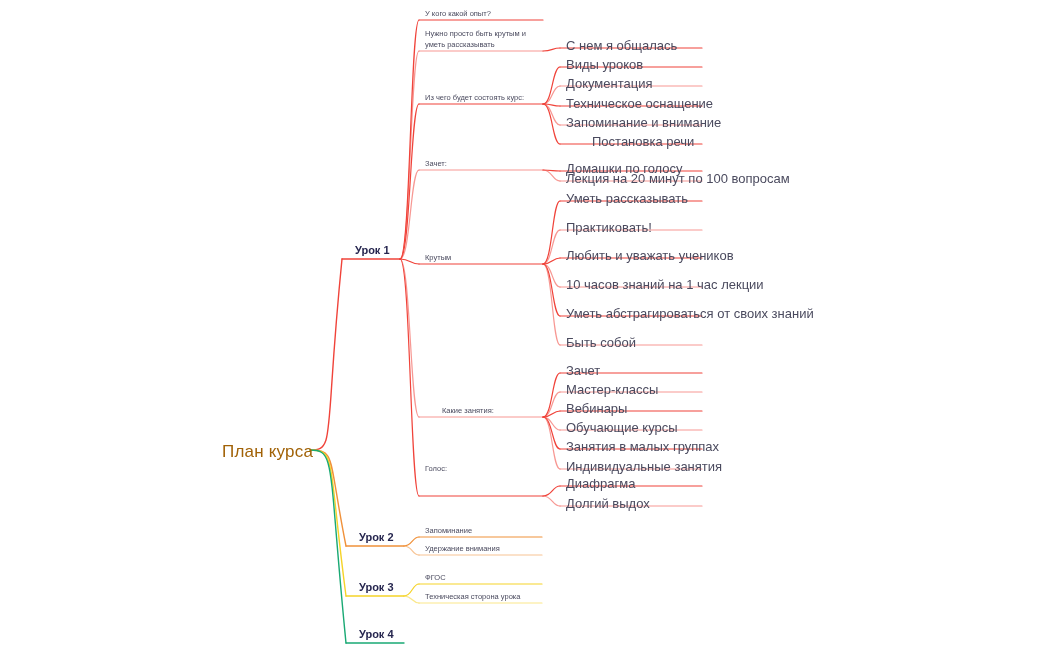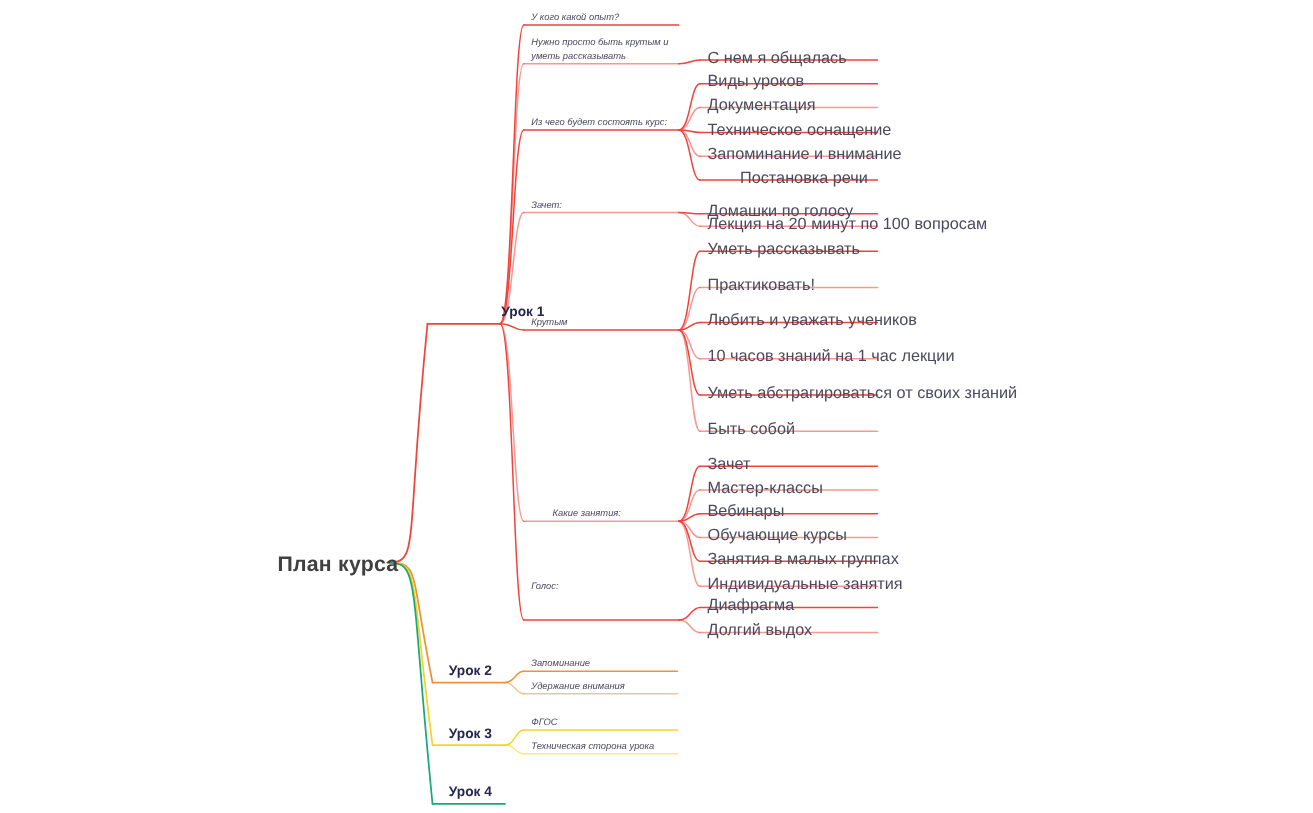--- a/index.html
+++ b/index.html
@@ -1,22 +1,22 @@
 <!DOCTYPE html>
 <html><head>
 <meta charset="utf-8">
 <style>
   html,body{margin:0;padding:0;background:#ffffff;}
   body{width:1050px;height:650px;font-family:"Liberation Sans","DejaVu Sans",sans-serif;overflow:hidden;}
   #stage{position:relative;width:1050px;height:650px;background:#fff;}
   #wires{position:absolute;left:0;top:0;width:1050px;height:650px;}
   .node{position:absolute;white-space:nowrap;}
-  .root-label{font-size:17px;font-weight:700;color:#404040;letter-spacing:.2px;}
+  .root-label{font-size:17px;font-weight:400;color:#a16207;letter-spacing:.2px;}
   .lesson-label{font-size:11px;font-weight:700;color:#26264f;}
-  .l2-label{font-size:7.5px;color:#4a4a5e;line-height:1.45;white-space:normal;font-style:italic;}
+  .l2-label{font-size:7.5px;color:#4a4a5e;line-height:1.45;white-space:normal;}
   .l3-label{font-size:13px;color:#4a4a5e;line-height:1.45;}
 </style>
 </head>
 <body>
 
 <div id="stage">
   <svg id="wires" viewBox="0 0 1050 650">
       <path d="M342 259 L400 259" fill="none" stroke="#f0433a" stroke-width="1.4" stroke-opacity="1" stroke-linecap="round"></path>
       <path d="M310 450 C336 450,324 438.54,342 259" fill="none" stroke="#f0433a" stroke-width="1.4" stroke-opacity="1" stroke-linecap="round"></path>
       <path d="M419 20 L543 20" fill="none" stroke="#f0433a" stroke-width="1.2" stroke-opacity="1" stroke-linecap="round"></path>
@@ -87,21 +87,21 @@
       <path d="M310 450 C336 450,328 458.76,346 596" fill="none" stroke="#f5d328" stroke-width="1.4" stroke-opacity="1" stroke-linecap="round"></path>
       <path d="M419 584 L542 584" fill="none" stroke="#f5d328" stroke-width="1.2" stroke-opacity="1" stroke-linecap="round"></path>
       <path d="M404 596 C412.25 596,412.25 584,419 584" fill="none" stroke="#f5d328" stroke-width="1.2" stroke-opacity="1" stroke-linecap="round"></path>
       <path d="M419 603 L542 603" fill="none" stroke="#f5d328" stroke-width="1.2" stroke-opacity="0.55" stroke-linecap="round"></path>
       <path d="M404 596 C412.25 596,412.25 603,419 603" fill="none" stroke="#f5d328" stroke-width="1.2" stroke-opacity="0.55" stroke-linecap="round"></path>
       <path d="M346 643 L404 643" fill="none" stroke="#19a974" stroke-width="1.4" stroke-opacity="1" stroke-linecap="round"></path>
       <path d="M310 450 C336 450,328 461.58,346 643" fill="none" stroke="#19a974" stroke-width="1.4" stroke-opacity="1" stroke-linecap="round"></path>
     </svg>
   <div id="labels">
       <div class="node root-label" style="left: 222px; top: 442px;">План курса</div>
-      <div class="node lesson-label" style="left: 355px; top: 244px; margin-left: 46px;">Урок 1</div>
+      <div class="node lesson-label" style="left: 355px; top: 244px;">Урок 1</div>
       <div class="node l2-label" style="left: 425px; top: 9px;">У кого какой опыт?</div>
       <div class="node l2-label" style="left: 425px; top: 29px; width: 118px;">Нужно просто быть крутым и уметь рассказывать</div>
       <div class="node l3-label" style="left: 566px; top: 37px;">С нем я общалась</div>
       <div class="node l2-label" style="left: 425px; top: 93px;">Из чего будет состоять курс:</div>
       <div class="node l3-label" style="left: 566px; top: 56px;">Виды уроков</div>
       <div class="node l3-label" style="left: 566px; top: 75px;">Документация</div>
       <div class="node l3-label" style="left: 566px; top: 95px;">Техническое оснащение</div>
       <div class="node l3-label" style="left: 566px; top: 114px;">Запоминание и внимание</div>
       <div class="node l3-label" style="left: 572px; top: 133px; margin-left: 20px;">Постановка речи</div>
       <div class="node l2-label" style="left: 425px; top: 159px;">Зачет:</div>

